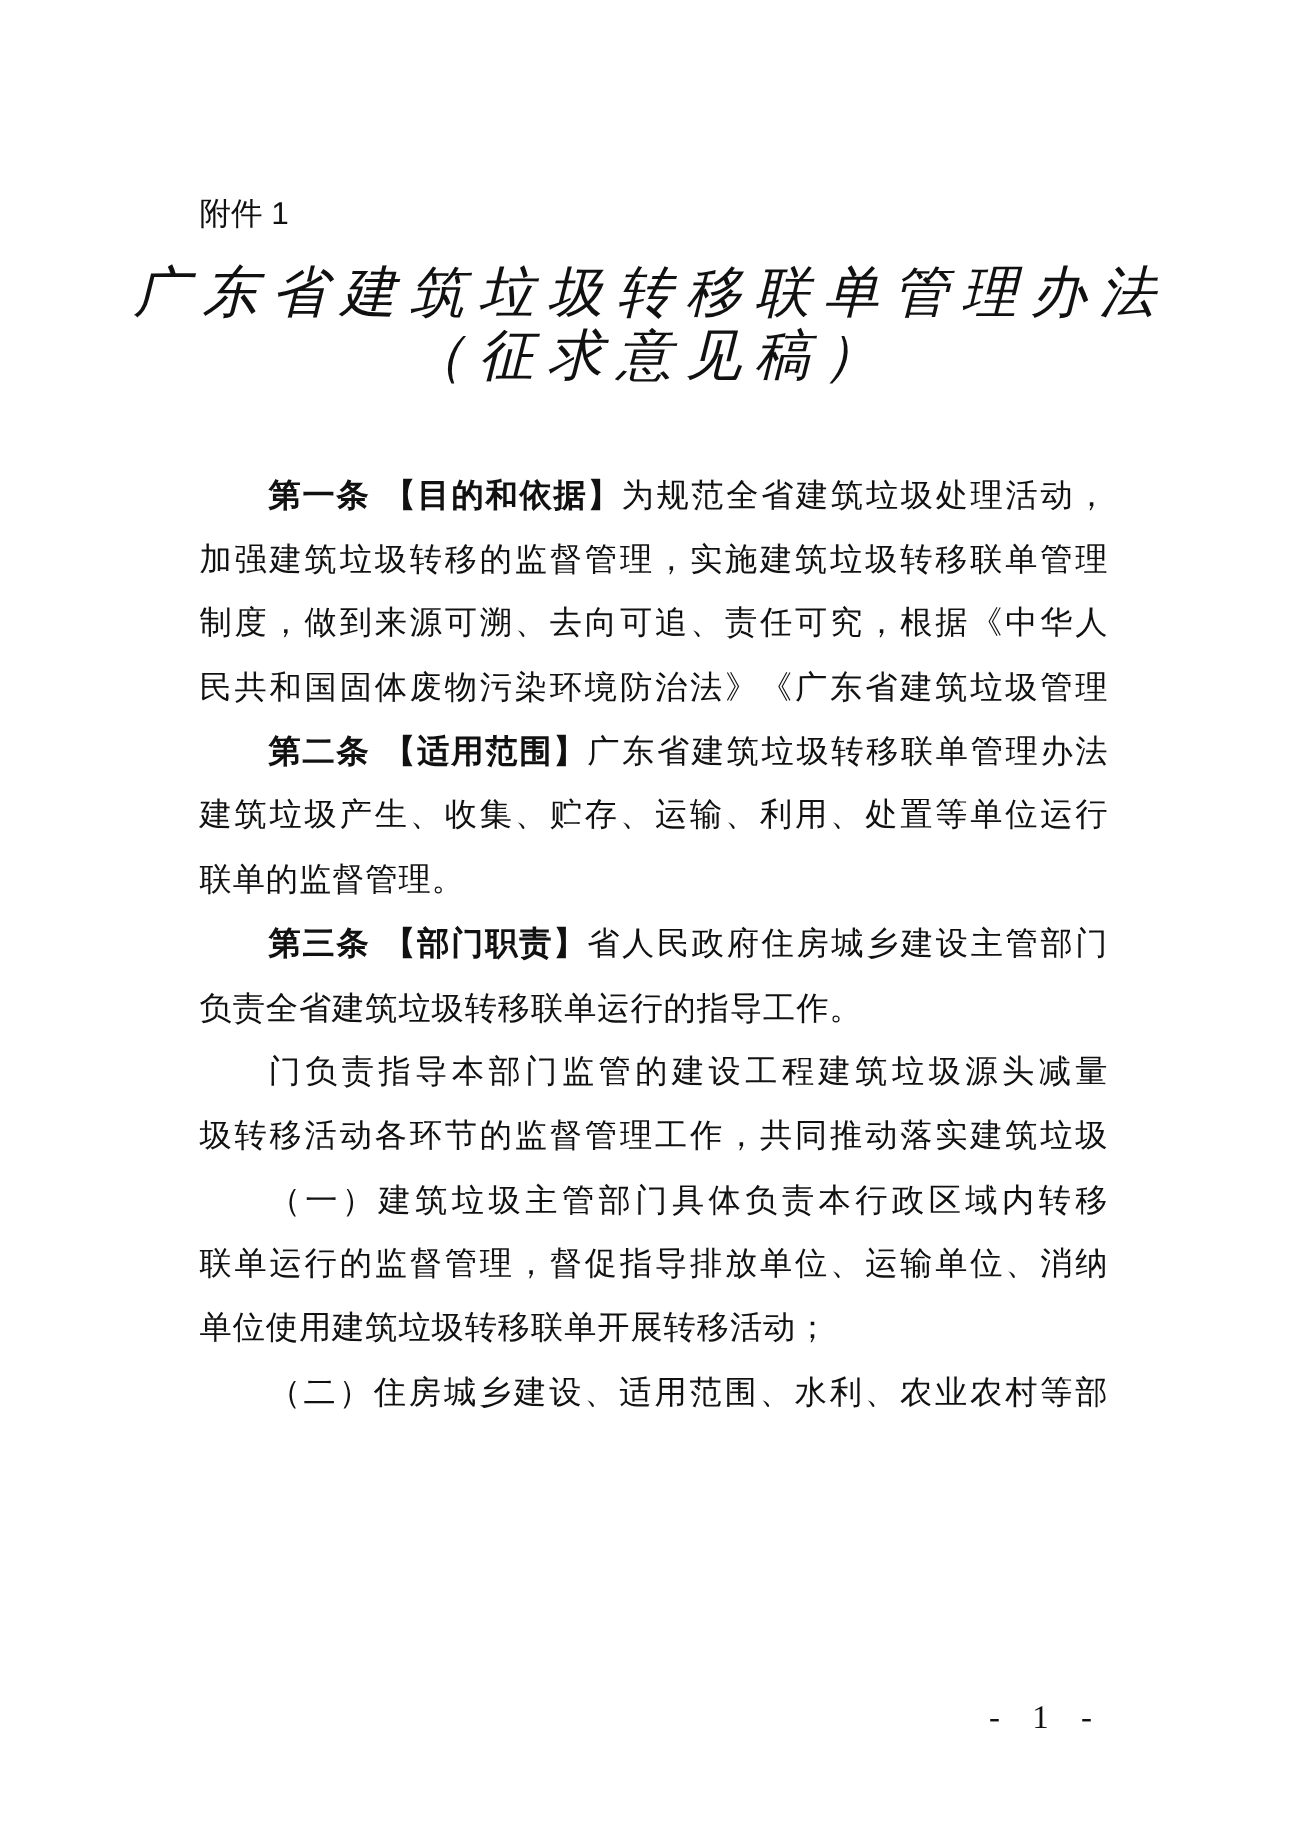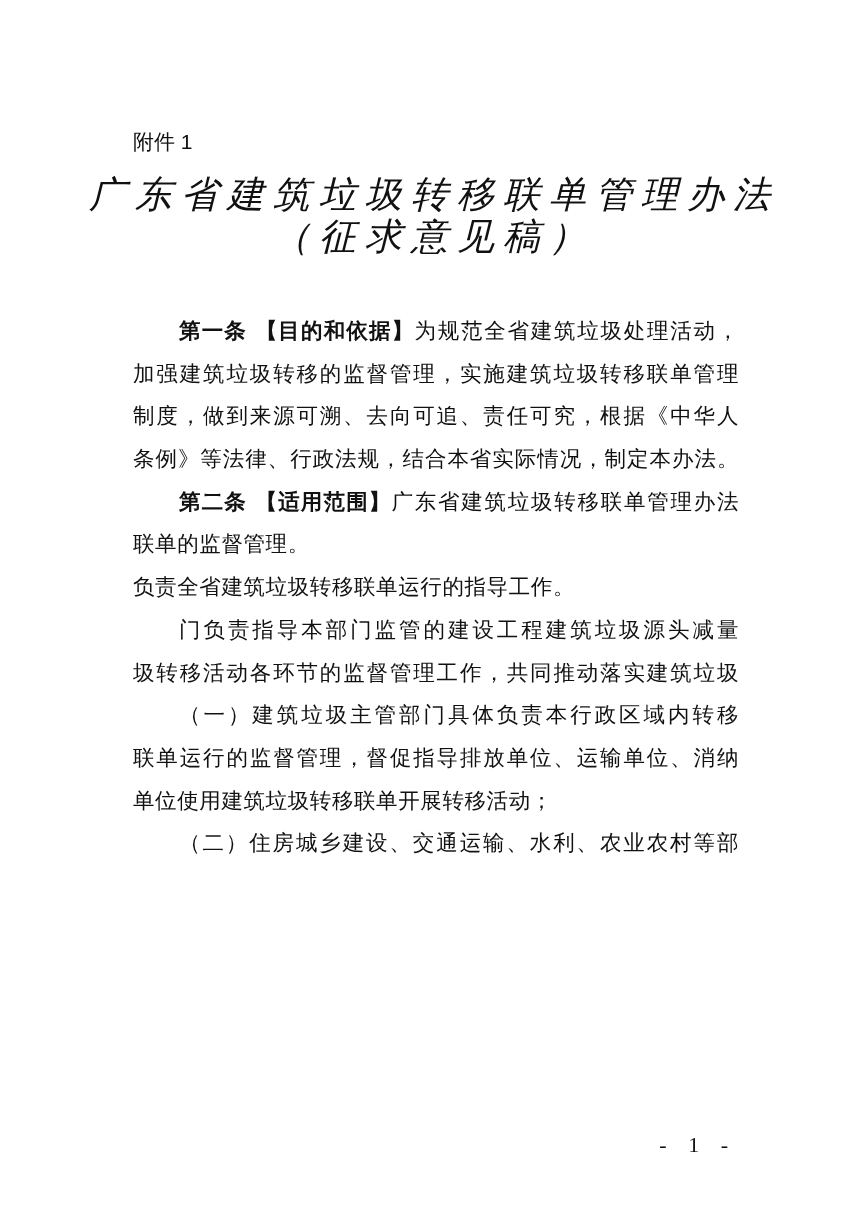--- a/index.html
+++ b/index.html
@@ -25,26 +25,28 @@
 
 <div class="page">
   <div class="attachment">附件 1</div>
   <div class="title t1">广东省建筑垃圾转移联单管理办法</div>
   <div class="title t2">（征求意见稿）</div>
 
   <div class="body" id="body">
       <div class="line indent"><span class="lead">第一条 【目的和依据】</span><span>为规范全省建筑垃圾处理活动，</span></div>
       <div class="line"><span>加强建筑垃圾转移的监督管理，实施建筑垃圾转移联单管理</span></div>
       <div class="line"><span>制度，做到来源可溯、去向可追、责任可究，根据《中华人</span></div>
-      <div class="line"><span>条例》等法律、行政法规，结合本省实际情况，制定本办法。</span></div>
+      <div class="line"><span>民共和国固体废物污染环境防治法》《广东省建筑垃圾管理</span></div>
       <div class="line indent"><span class="lead">第二条 【适用范围】</span><span>广东省建筑垃圾转移联单管理办法</span></div>
+      <div class="line"><span>建筑垃圾产生、收集、贮存、运输、利用、处置等单位运行</span></div>
       <div class="line last"><span>联单的监督管理。</span></div>
+      <div class="line indent"><span class="lead">第三条 【部门职责】</span><span>省人民政府住房城乡建设主管部门</span></div>
       <div class="line last"><span>负责全省建筑垃圾转移联单运行的指导工作。</span></div>
       <div class="line indent"><span>门负责指导本部门监管的建设工程建筑垃圾源头减量</span></div>
       <div class="line"><span>圾转移活动各环节的监督管理工作，共同推动落实建筑垃圾</span></div>
       <div class="line indent"><span>（一）建筑垃圾主管部门具体负责本行政区域内转移</span></div>
       <div class="line"><span>联单运行的监督管理，督促指导排放单位、运输单位、消纳</span></div>
       <div class="line last"><span>单位使用建筑垃圾转移联单开展转移活动；</span></div>
-      <div class="line indent"><span>（二）住房城乡建设、交通运输、水利、农业农村等部</span></div>
+      <div class="line indent"><span>（二）住房城乡建设、适用范围、水利、农业农村等部</span></div>
     </div>
 
   <div class="pageno">- 1 -</div>
 </div>
 
 </body></html>

